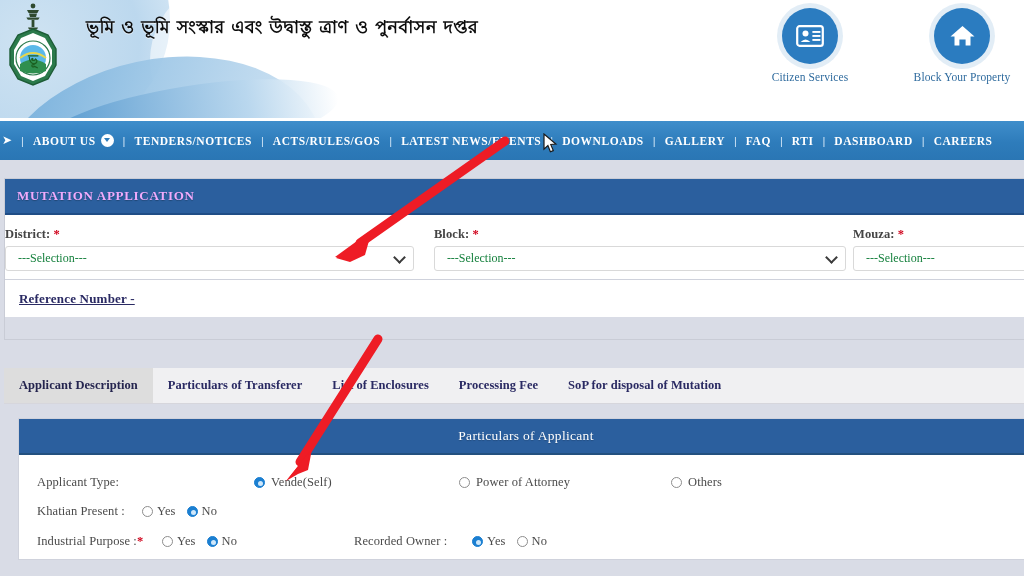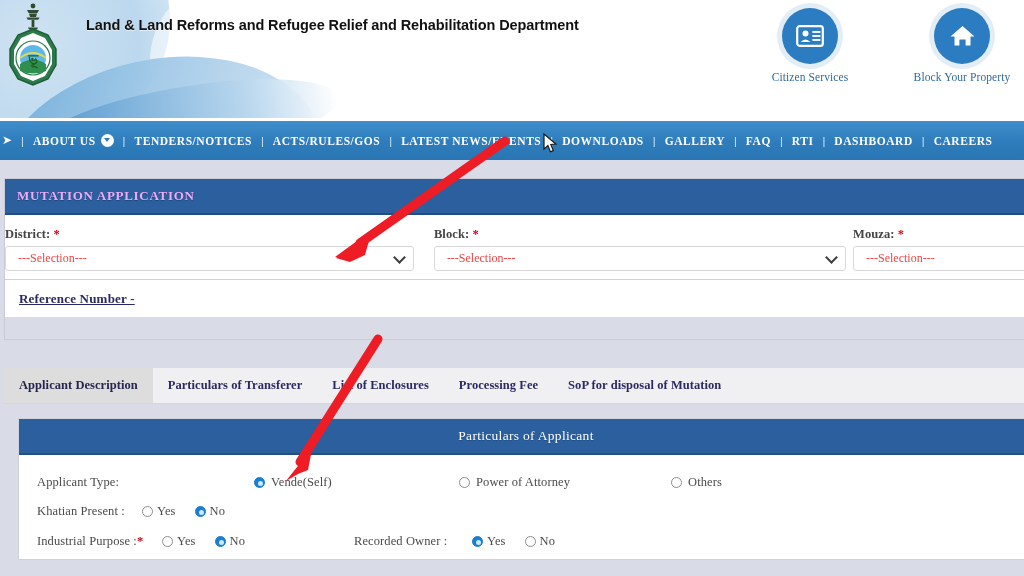--- a/index.html
+++ b/index.html
@@ -164,21 +164,21 @@
     height:25px;
     background:#ffffff;
     border:1px solid #d9d9d9;
     border-radius:3px;
     display:flex; align-items:center;
     padding-left:12px;
     cursor:pointer;
   }
   .sel .val {
     font-family:"Liberation Serif", serif;
-    font-size:12px; color:#ef4444;
+    font-size:12px; color:#15803d;
   }
   .sel .chev {
     position:absolute; right:9px; top:50%;
     width:9px; height:9px; margin-top:-6px;
     border-right:2px solid #3b3b3b; border-bottom:2px solid #3b3b3b;
     transform:rotate(45deg);
   }
   .fld.d .sel { width:409px; }
   .fld.b .sel { width:412px; }
   .fld.m .sel { width:180px; }
@@ -259,21 +259,21 @@
   .radio.on {
     border:1px solid #1b7fd1; background:#1b7fd1;
   }
   .radio.on::after {
     content:""; position:absolute; left:3px; top:3px;
     width:5px; height:5px; border-radius:50%; background:#cfe8fb;
   }
 
   .row2 { position:relative; height:30px; }
   .kp-label { position:absolute; left:18px; top:3px; }
-  .yn { position:absolute; top:3px; display:flex; align-items:flex-start; gap:12px; }
+  .yn { position:absolute; top:3px; display:flex; align-items:flex-start; gap:4px; }
   .yn .pair { display:flex; align-items:center; gap:4px; margin-right:7px; }
   .row2 .yn.kp { left:123px; }
 
   .row3 { position:relative; height:28px; }
   .ip-label { position:absolute; left:18px; top:3px; }
   .row3 .yn.ip { left:143px; }
   .ro-label { position:absolute; left:335px; top:3px; }
   .row3 .yn.ro { left:453px; }
 
   
@@ -309,21 +309,21 @@
       <polygon points="29,5 41,10 48,22 48,36 41,48 29,53 17,48 10,36 10,22 17,10" fill="#ffffff"></polygon>
       <circle cx="29" cy="30" r="17" fill="none" stroke="#2b7a4b" stroke-width="1.2"></circle>
       <circle cx="29" cy="30" r="13" fill="#5bb8e8"></circle>
       <path d="M16 36 q13 -9 26 0 l0 7 q-13 5 -26 0 Z" fill="#2f8f4f"></path>
       <path d="M16 30 q13 -10 26 0" fill="none" stroke="#e8d64a" stroke-width="2"></path>
       <text x="29" y="36" text-anchor="middle" font-size="13" font-weight="bold" fill="#1b5e20" font-family="DejaVu Sans, sans-serif">ভূ</text>
     </svg>
   </div>
 
   <div id="dept-title">
-    <div class="en">Land &amp; Land Reforms and Refugee Relief and Rehabilitation Department</div>
+    <div class="bn">ভূমি ও ভূমি সংস্কার এবং উদ্বাস্তু ত্রাণ ও পুনর্বাসন দপ্তর</div>
   </div>
 
   <div class="hdr-links">
     <div class="hdr-link">
       <div class="hdr-circle">
         <svg width="28" height="22" viewBox="0 0 28 22">
           <rect x="1.2" y="1.2" width="25.6" height="19.6" rx="2.4" fill="none" stroke="#ffffff" stroke-width="2.2"></rect>
           <circle cx="9.5" cy="8.6" r="3" fill="#ffffff"></circle>
           <path d="M4.6 17 q4.9 -5 9.8 0 Z" fill="#ffffff"></path>
           <rect x="16.4" y="6" width="8" height="1.9" fill="#ffffff"></rect>

